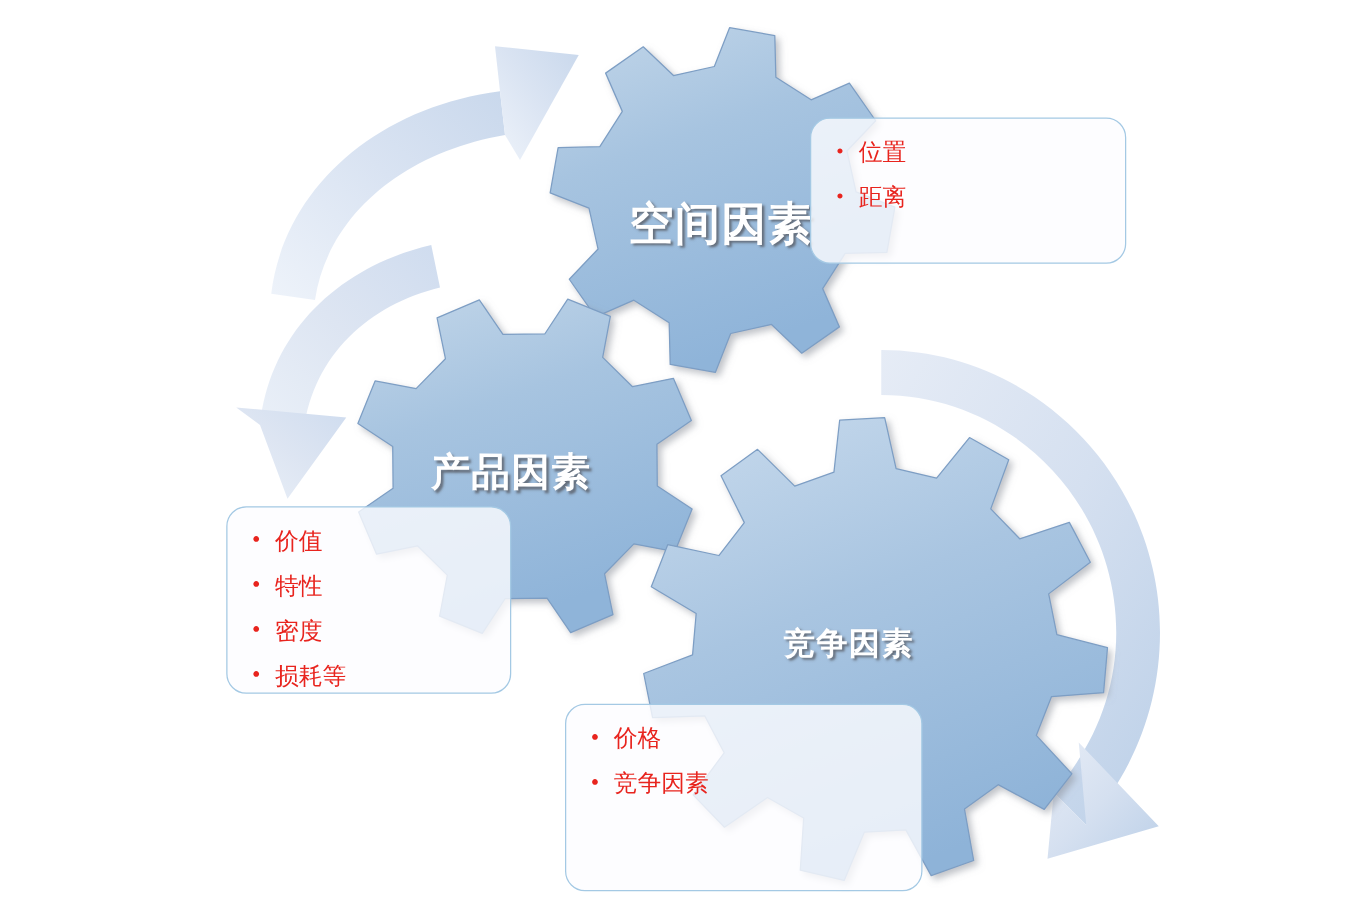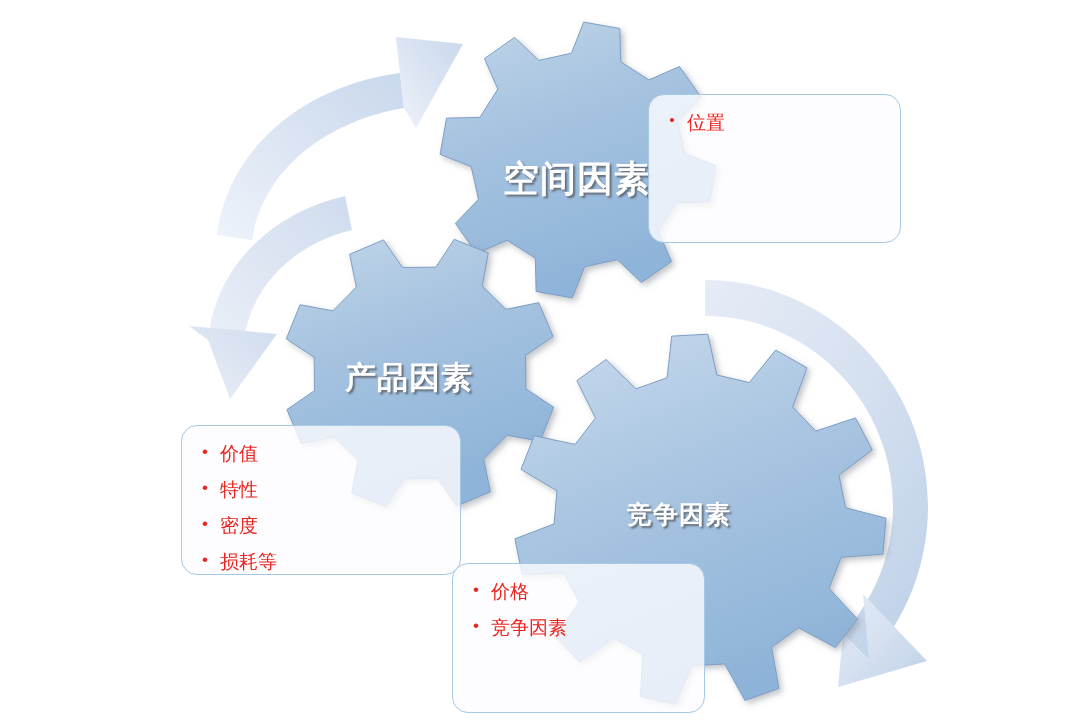--- a/index.html
+++ b/index.html
@@ -38,23 +38,23 @@
   #label-compete{ left: 627px; top: 498px; font-size: 25px; }
 
   .callout {
     position: absolute;
     box-sizing: border-box;
     border: 1.6px solid #a4c9e4;
     border-radius: 16px;
     background: rgba(252,253,255,0.80);
     padding: 18px 20px 10px 20px;
   }
-  #callout-space   { left: 648px; top: 94px;  width: 253px; height: 149px; font-family: Liberation Serif, serif; }
-  #callout-product { left: 181px; top: 425px; width: 280px; height: 150px; }
-  #callout-compete { left: 452px; top: 563px; width: 253px; height: 150px; }
+  #callout-space   { left: 648px; top: 94px;  width: 253px; height: 117px; font-family: Liberation Serif, serif; }
+  #callout-product { left: 181px; top: 405px; width: 228px; height: 150px; }
+  #callout-compete { left: 452px; top: 563px; width: 286px; height: 150px; }
 
   .bullet-list {
     list-style: none;
     margin: 0;
     padding: 0;
   }
   .bullet-list li {
     color: #e8241e;
     font-size: 19px;
     line-height: 1;
@@ -147,20 +147,21 @@
       </g>
   </svg>
 
   <div class="gear-label" id="label-space">空间因素</div>
   <div class="gear-label" id="label-product">产品因素</div>
   <div class="gear-label" id="label-compete">竞争因素</div>
 
   <div class="callout" id="callout-space">
     <ul class="bullet-list">
       <li>位置</li>
+      <li>距离</li>
     </ul>
   </div>
 
   <div class="callout" id="callout-product">
     <ul class="bullet-list">
       <li>价值</li>
       <li>特性</li>
       <li>密度</li>
       <li>损耗等</li>
     </ul>

